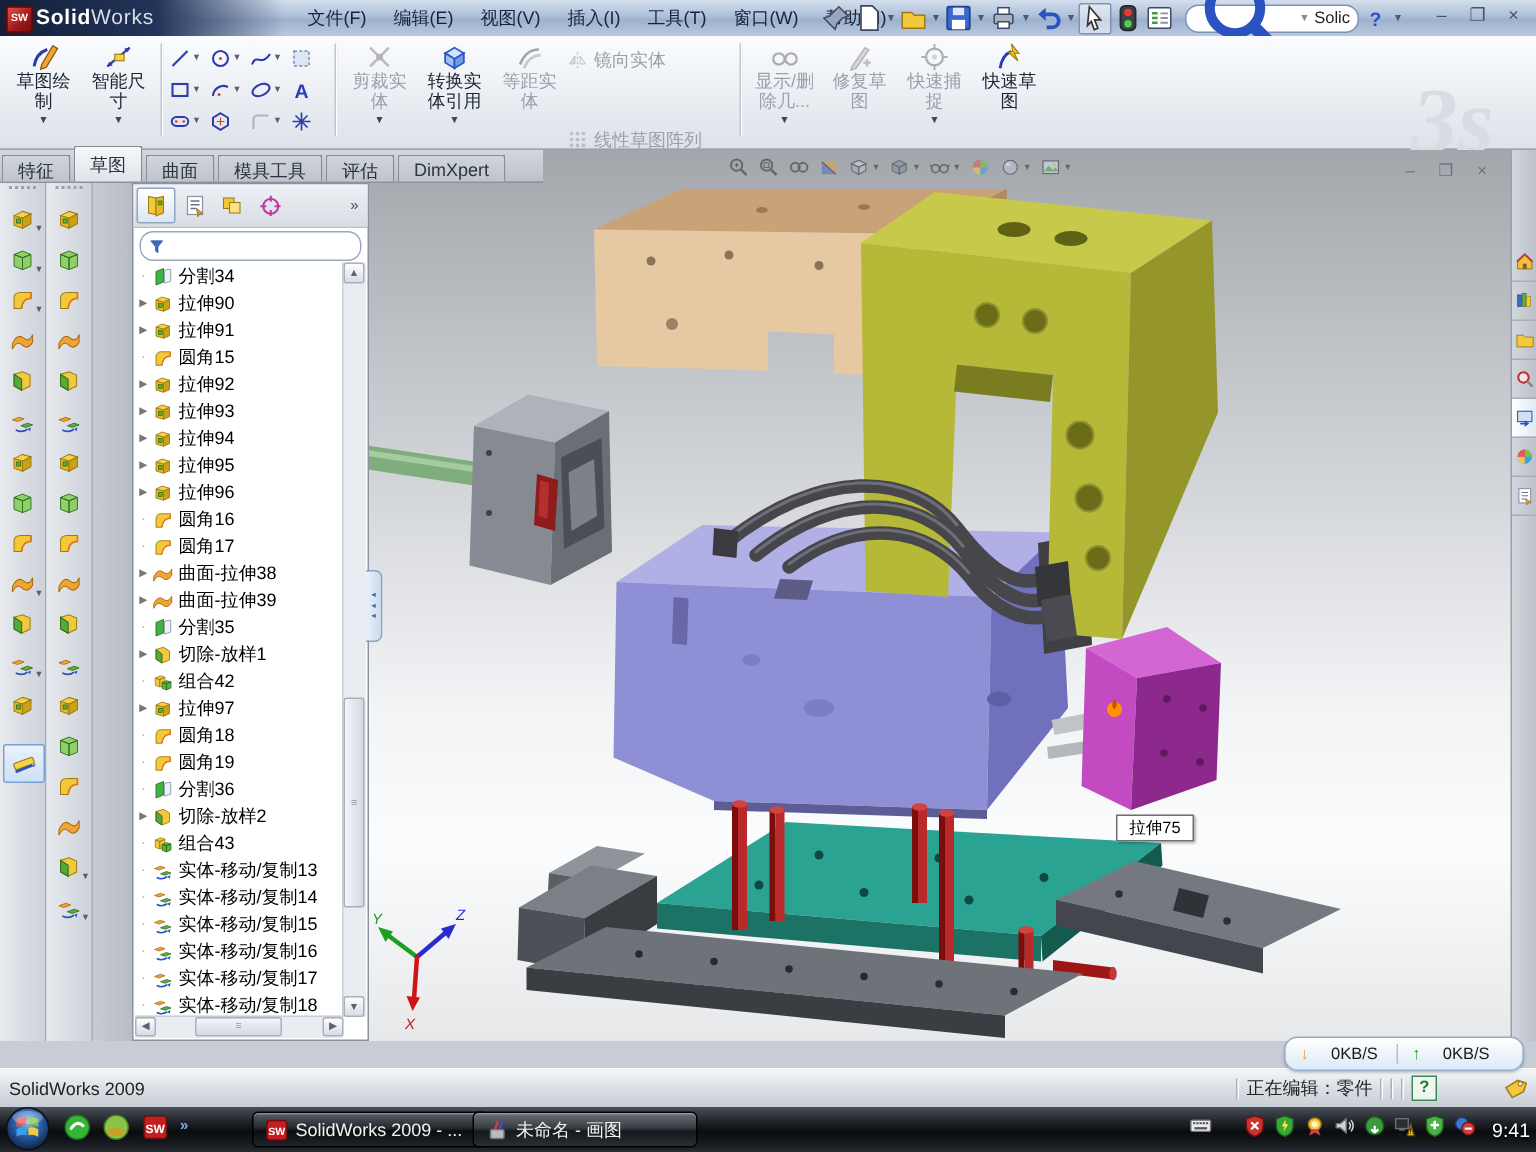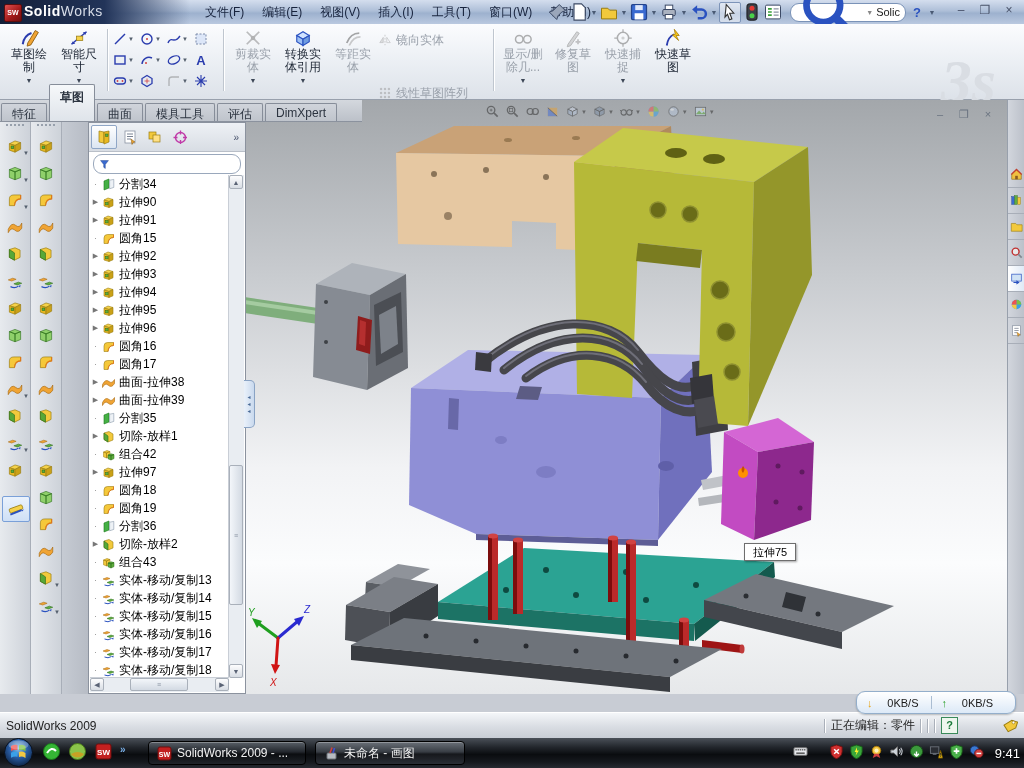--- a/index.html
+++ b/index.html
@@ -50,21 +50,21 @@
   .stackitem svg{width:14px;height:14px;opacity:.45;filter:grayscale(1);}
   .watermark{position:absolute;right:28px;top:26px;font-family:"Liberation Serif",serif;
     font-style:italic;font-weight:bold;font-size:62px;color:#d9dde3;line-height:62px;}
   
   .tabstrip{position:absolute;left:0;top:100px;width:362px;height:22px;
     background:linear-gradient(180deg,#d4d8de,#bcc1c9);display:flex;align-items:flex-end;
     border-bottom:1px solid #8b929e;box-sizing:border-box;z-index:5;}
   .tab{height:18px;margin:0 1px;padding:2px 10px 0 10px;background:linear-gradient(#d0d4db,#bfc4cc);
     border:1px solid #868d99;border-bottom:none;border-radius:2px 2px 0 0;font-size:12px;color:#2c3440;
     box-sizing:border-box;white-space:nowrap;}
-  .tab.active{height:37px;padding-top:4px;background:linear-gradient(#f6f8fa,#dfe4ea);font-weight:bold;}
+  .tab.active{height:24px;padding-top:4px;background:linear-gradient(#f6f8fa,#dfe4ea);font-weight:normal;}
   
   .lefttools{position:absolute;left:0;top:122px;width:88px;height:572px;
     background:linear-gradient(90deg,#dde1e7,#c6cbd3 70%,#b7bcc5);z-index:4;}
   .toolcol{position:absolute;top:0;width:30px;height:572px;border-right:1px solid #a8aeb8;
     background:linear-gradient(90deg,#e7eaee,#cdd2d9);}
   .grip{height:5px;margin:2px 6px;border-top:2px dotted #97a0ac;}
   .titem{width:26px;height:24px;margin:3px 2px 0 2px;display:flex;align-items:center;justify-content:center;position:relative;}
   .titem svg{width:18px;height:18px;}
   .titem .tarrow{position:absolute;right:-1px;bottom:2px;font-size:6px;color:#55606e;}
   .titem.pressed{border:1px solid #7aa0d8;border-radius:2px;background:linear-gradient(#eaf2fc,#cfe0f6);}
@@ -145,21 +145,21 @@
   
   .taskbar{position:absolute;left:0;top:738px;width:1024px;height:30px;
     background:linear-gradient(180deg,#4a5058,#23272d 30%,#0a0c0f 55%,#16191e 80%,#272b32);}
   .orb{position:absolute;left:3px;top:-1px;width:31px;height:31px;}
   .qlaunch{position:absolute;left:42px;top:4px;display:flex;align-items:center;gap:7px;}
   .qlaunch svg{width:19px;height:19px;}
   .qlmore{color:#7ab0e8;font-size:10px;font-weight:bold;margin-top:-8px;}
   .taskbtn{position:absolute;top:3px;height:24px;border-radius:4px;display:flex;align-items:center;gap:5px;
     padding:0 8px;box-sizing:border-box;font-size:12px;color:#f2f2f2;white-space:nowrap;overflow:hidden;
     border:1px solid #000;box-shadow:inset 0 1px 0 rgba(255,255,255,.28);}
-  .taskbtn.active{left:148px;width:158px;background:linear-gradient(#596068,#23272d 45%,#0b0d10 55%,#20242a);}
+  .taskbtn.active{left:168px;width:158px;background:linear-gradient(#596068,#23272d 45%,#0b0d10 55%,#20242a);}
   .taskbtn.normal{left:315px;width:150px;background:linear-gradient(#6a7078,#383d44 45%,#16181c 55%,#2a2e35);}
   .taskbtn svg{width:15px;height:15px;flex:0 0 15px;}
   .tray{position:absolute;right:4px;top:0;height:30px;display:flex;align-items:center;gap:5px;}
   .tray svg{width:15px;height:15px;}
   .kbicon{margin-right:16px;}
   .clock{color:#ffffff;font-size:13px;margin-left:6px;text-shadow:0 1px 1px #000;}
 </style>
 </head>
 <body>
 

